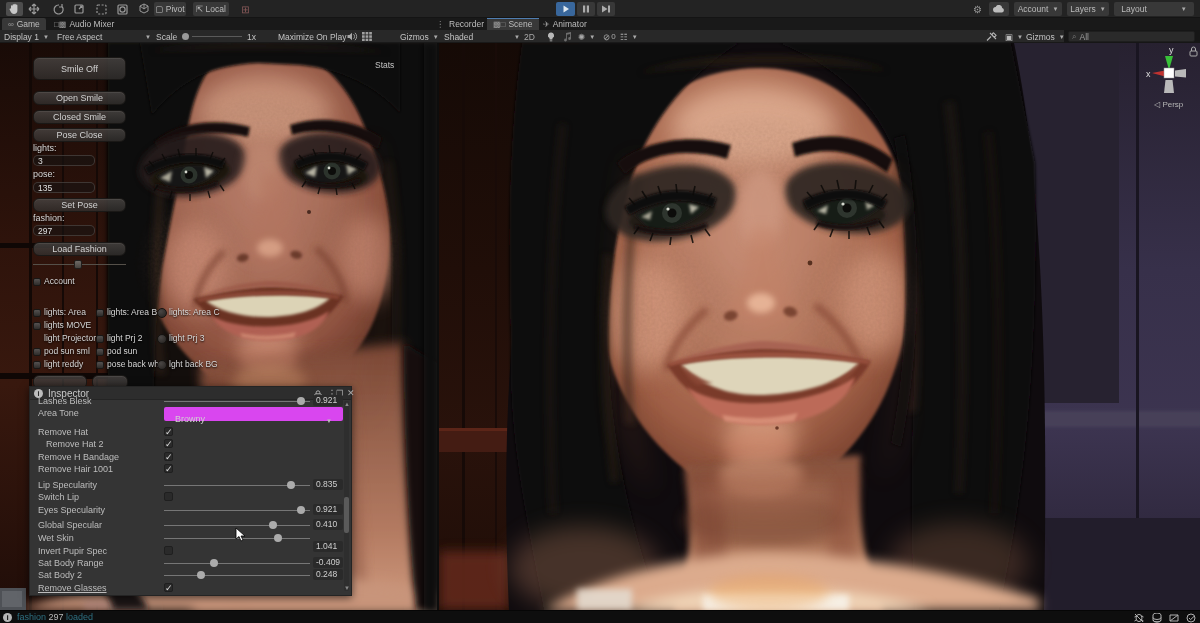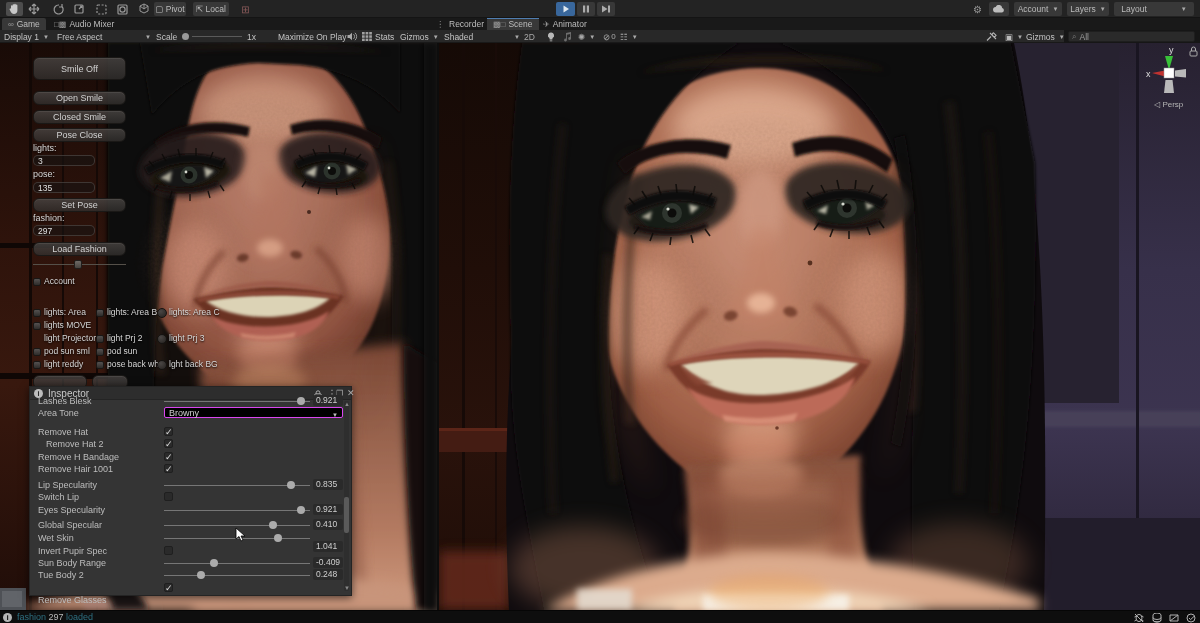--- a/index.html
+++ b/index.html
@@ -237,21 +237,21 @@
         <span style="position:absolute;left:306px;color:#aaa;font-size:8px;">❐</span>
         <span style="position:absolute;left:317px;color:#aaa;font-size:9px;">✕</span>
       </div>
       <div class="irow" style="top:8px;">Lashes Blesk</div>
       <div class="islider" style="left:134px;top:8px;width:146px;">
           <div class="itrack" style="width:146px;"></div>
           <div class="ithumb" style="left:133px;"></div>
         </div>
       <div class="ival" style="left:283px;top:8px;">0.921</div>
       <div class="irow" style="top:20px;">Area Tone</div>
-      <div style="position:absolute;left:134px;top:20px;width:179px;height:11px;background:#000000;border:1px solid #d946ef;border-radius:2px;color:#d0d0d0;font-size:9px;line-height:10px;padding-left:4px;">Browny<span style="position:absolute;right:4px;top:2px;font-size:6px;color:#bbb;">▼</span></div>
+      <div style="position:absolute;left:134px;top:20px;width:179px;height:11px;background:#a21caf;border:7px solid #d946ef;border-radius:2px;color:#d0d0d0;font-size:9px;line-height:10px;padding-left:4px;">Browny<span style="position:absolute;right:4px;top:2px;font-size:6px;color:#bbb;">▼</span></div>
       <div class="irow" style="top:39px;">Remove Hat</div>
         <div class="icheck" style="left:134px;top:40px;">✓</div>
       <div class="irow" style="top:51px;margin-left:8px;">Remove Hat 2</div>
         <div class="icheck" style="left:134px;top:52px;">✓</div>
       <div class="irow" style="top:64px;">Remove H Bandage</div>
         <div class="icheck" style="left:134px;top:65px;">✓</div>
       <div class="irow" style="top:76px;">Remove Hair 1001</div>
         <div class="icheck" style="left:134px;top:77px;">✓</div>
       <div class="irow" style="top:92px;">Lip Specularity</div>
       <div class="islider" style="left:134px;top:92px;width:146px;">
@@ -274,33 +274,33 @@
         </div>
       <div class="ival" style="left:283px;top:132px;">0.410</div>
       <div class="irow" style="top:145px;">Wet Skin</div>
       <div class="islider" style="left:134px;top:145px;width:146px;">
           <div class="itrack" style="width:146px;"></div>
           <div class="ithumb" style="left:110px;"></div>
         </div>
       <div class="ival" style="left:283px;top:145px;margin-top:9px;">1.041</div>
       <div class="irow" style="top:158px;">Invert Pupir Spec</div>
         <div class="icheck" style="left:134px;top:159px;"></div>
-      <div class="irow" style="top:170px;">Sun Body Range</div>
+      <div class="irow" style="top:170px;">Sat Body Range</div>
       <div class="islider" style="left:134px;top:170px;width:146px;">
           <div class="itrack" style="width:146px;"></div>
           <div class="ithumb" style="left:46px;"></div>
         </div>
       <div class="ival" style="left:283px;top:170px;">-0.409</div>
-      <div class="irow" style="top:182px;">Tue Body 2</div>
+      <div class="irow" style="top:182px;">Sat Body 2</div>
       <div class="islider" style="left:134px;top:182px;width:146px;">
           <div class="itrack" style="width:146px;"></div>
           <div class="ithumb" style="left:33px;"></div>
         </div>
       <div class="ival" style="left:283px;top:182px;">0.248</div>
-      <div class="irow" style="top:207px;">Remove Glasses</div>
+      <div class="irow" style="top:195px;text-decoration:underline;">Remove Glasses</div>
         <div class="icheck" style="left:134px;top:196px;">✓</div>
 
       <div style="position:absolute;right:2px;top:14px;width:5px;height:190px;background:#2e2e2e;border-radius:2px;"></div>
       <div style="position:absolute;right:2px;top:110px;width:5px;height:36px;background:#5a5a5a;border-radius:2px;"></div>
       <div style="position:absolute;right:1px;top:14px;color:#888;font-size:6px;">▲</div>
       <div style="position:absolute;right:1px;top:198px;color:#888;font-size:6px;">▼</div>
 
       <svg style="position:absolute;left:205px;top:140px;" width="12" height="16" viewBox="0 0 12 16">
         <path d="M1 1 L1 12 L4 9.5 L6 14 L8 13 L6 9 L10 9 Z" fill="#fff" stroke="#000" stroke-width="0.8"></path>
       </svg>
@@ -573,21 +573,21 @@
             <rect x="7.2" y="0" width="2.7" height="2.5"></rect>
             <rect x="0" y="3.3" width="2.7" height="2.5"></rect>
             <rect x="3.6" y="3.3" width="2.7" height="2.5"></rect>
             <rect x="7.2" y="3.3" width="2.7" height="2.5"></rect>
             <rect x="0" y="6.6" width="2.7" height="2.5"></rect>
             <rect x="3.6" y="6.6" width="2.7" height="2.5"></rect>
             <rect x="7.2" y="6.6" width="2.7" height="2.5"></rect>
           </g>
         </svg>
       </div>
-    <div class="cb" style="left:375px;">Stats</div>
+    <div class="cb" style="left:375px;margin-top:28px;">Stats</div>
     <div class="cb" style="left:400px;">Gizmos<span class="arr">▼</span></div>
 
     <div class="cb" style="left:444px;">Shaded</div>
     <div class="cb" style="left:510px;">
         <span class="arr">▼</span>
       </div>
     <div class="cb" style="left:524px;color:#a8a8a8;">2D</div>
     <div class="cb" style="left:547px;">
         <svg width="8" height="10" viewBox="0 0 8 10">
           <path d="M4 0.5 a3 3 0 0 1 1.6 5.6 l-0.3 1.5 h-2.6 l-0.3-1.5 A3 3 0 0 1 4 0.5z" fill="#b9b9b9"></path>

